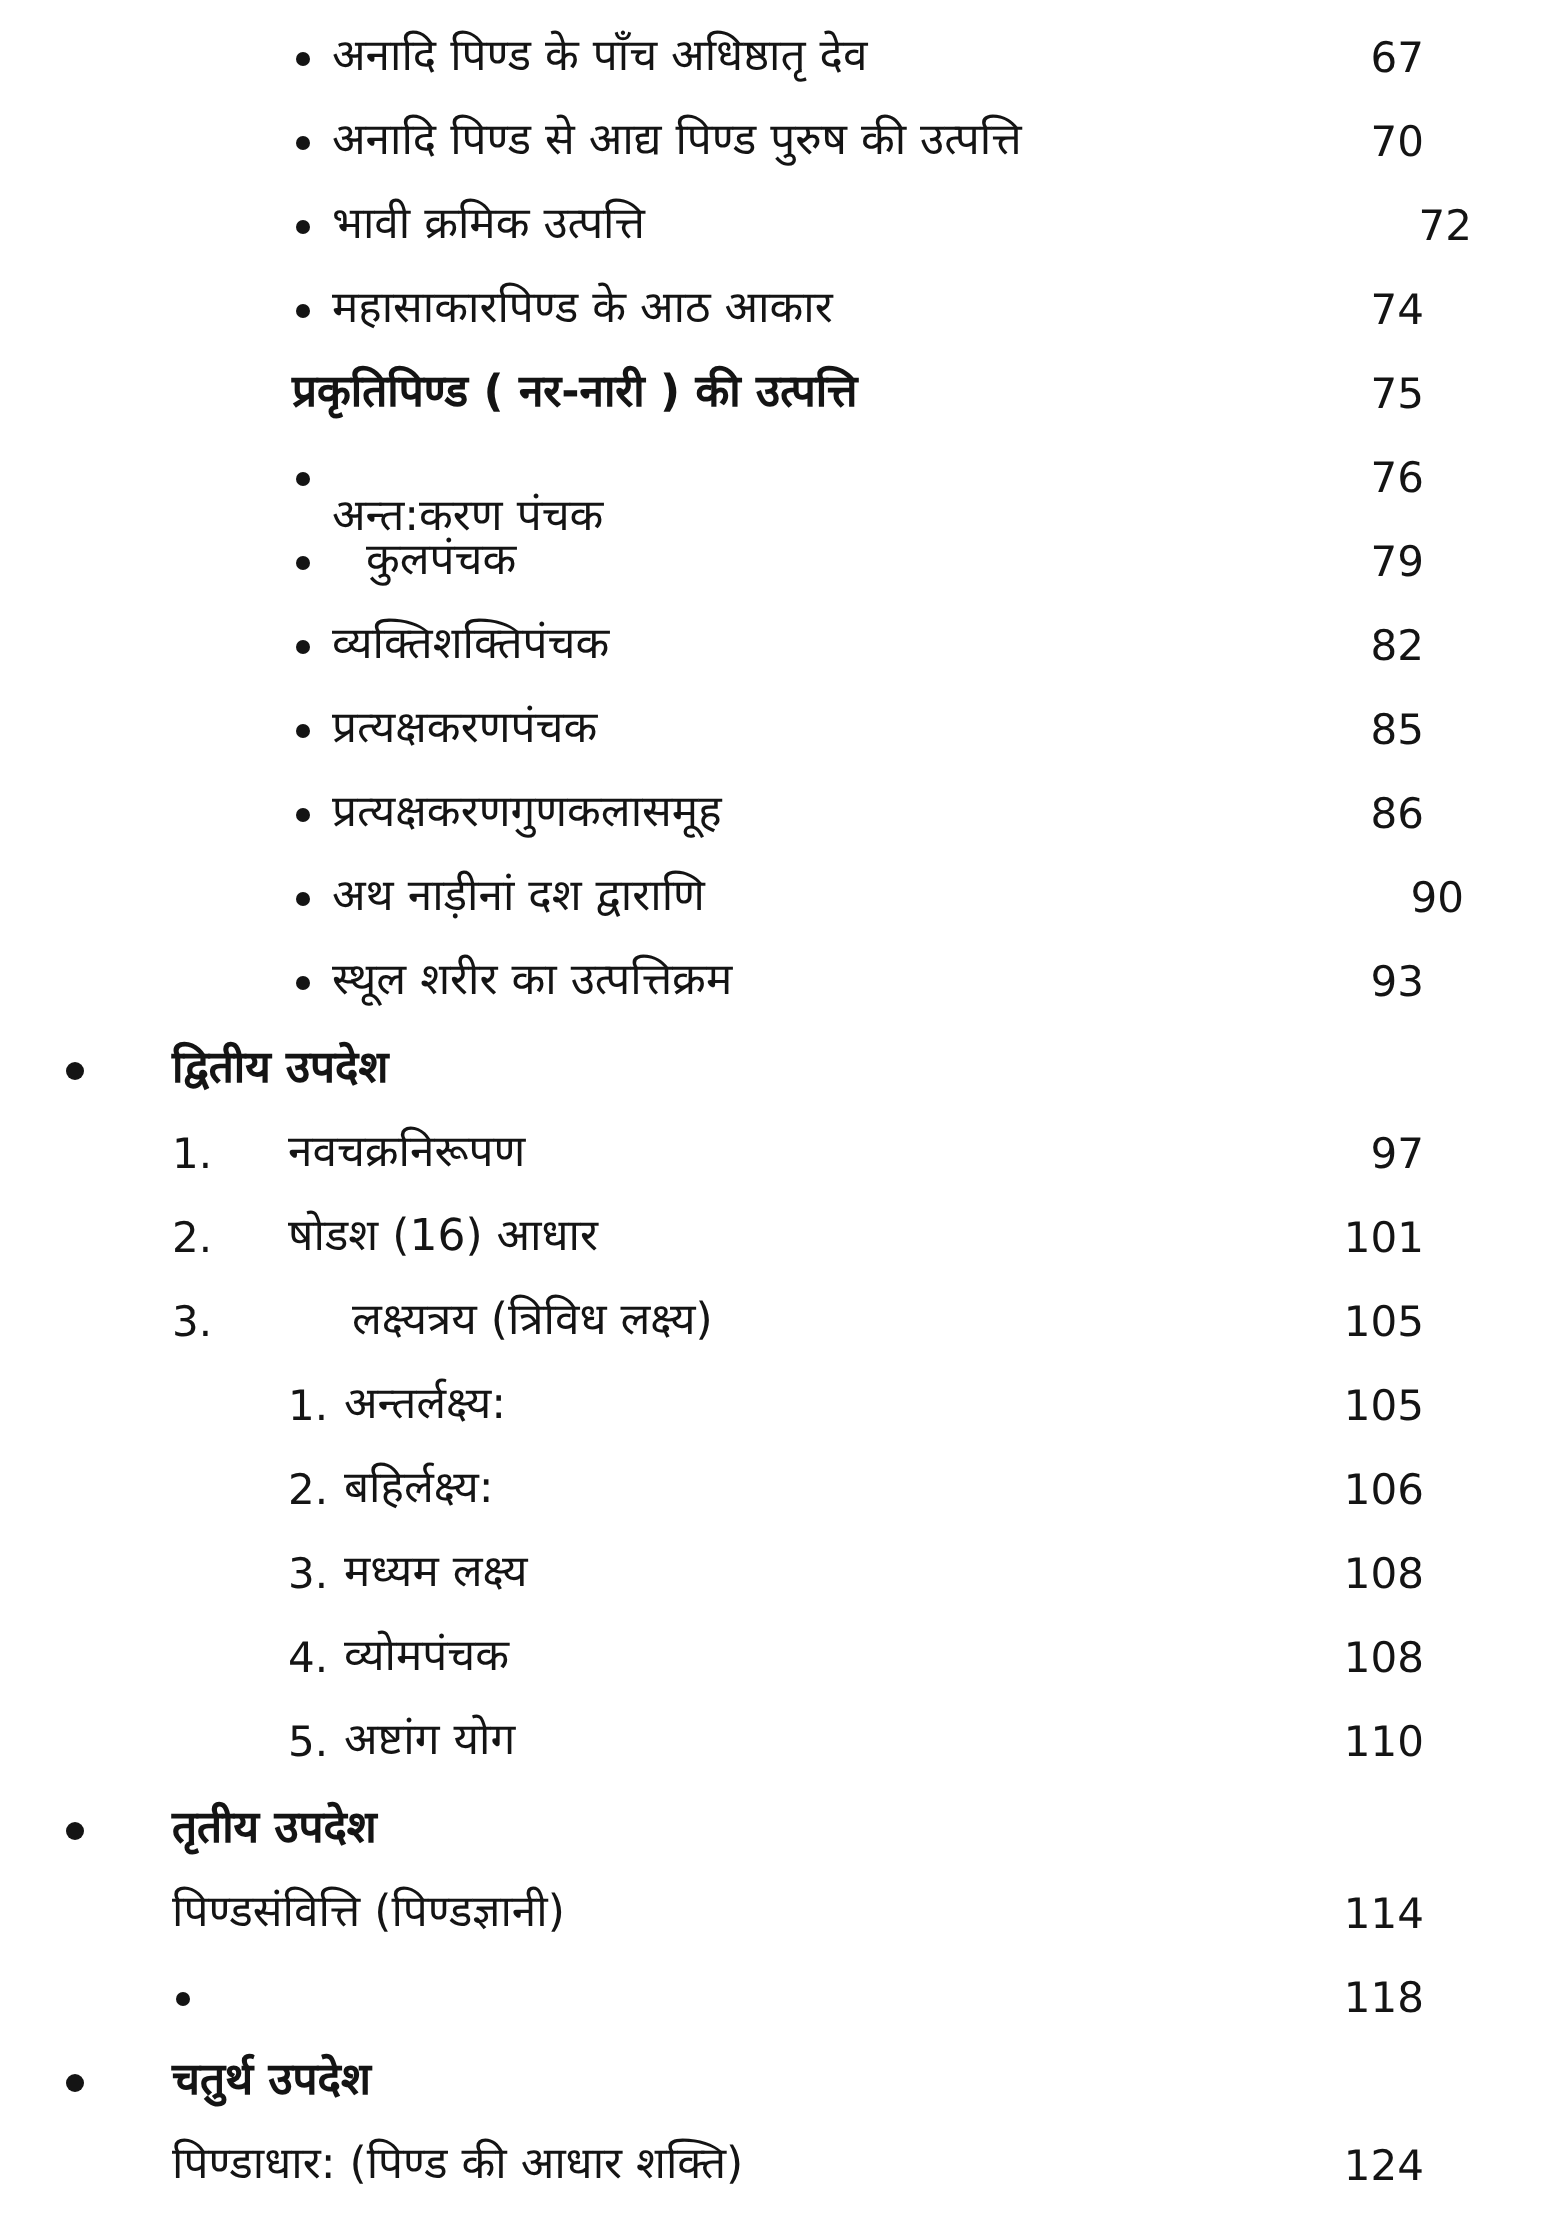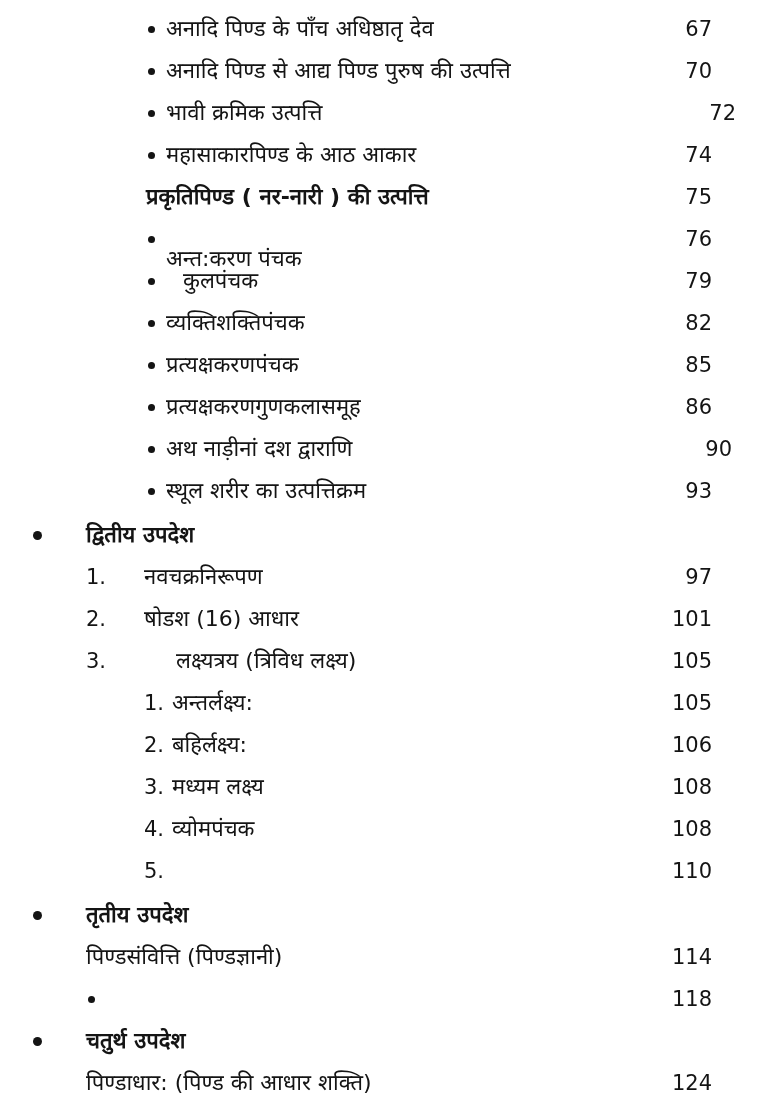--- a/index.html
+++ b/index.html
@@ -117,20 +117,21 @@
   <span class="txt" style="left:172px;">मध्यम लक्ष्य</span>
   <span class="pg">108</span>
 </div>
 <div class="row" style="top:808px;">
   <span class="num" style="left:144px;">4.</span>
   <span class="txt" style="left:172px;">व्योमपंचक</span>
   <span class="pg">108</span>
 </div>
 <div class="row" style="top:850px;">
   <span class="num" style="left:144px;">5.</span>
+  <span class="txt" style="left:172px;">अष्टांग योग</span>
   <span class="pg">110</span>
 </div>
 
 <div class="row bold" style="top:894px;">
   <span class="bigdot"></span>
   <span class="txt" style="left:86px;">तृतीय उपदेश</span>
 </div>
 
 <div class="row" style="top:936px;">
   <span class="txt" style="left:86px;">पिण्डसंवित्ति (पिण्डज्ञानी)</span>

